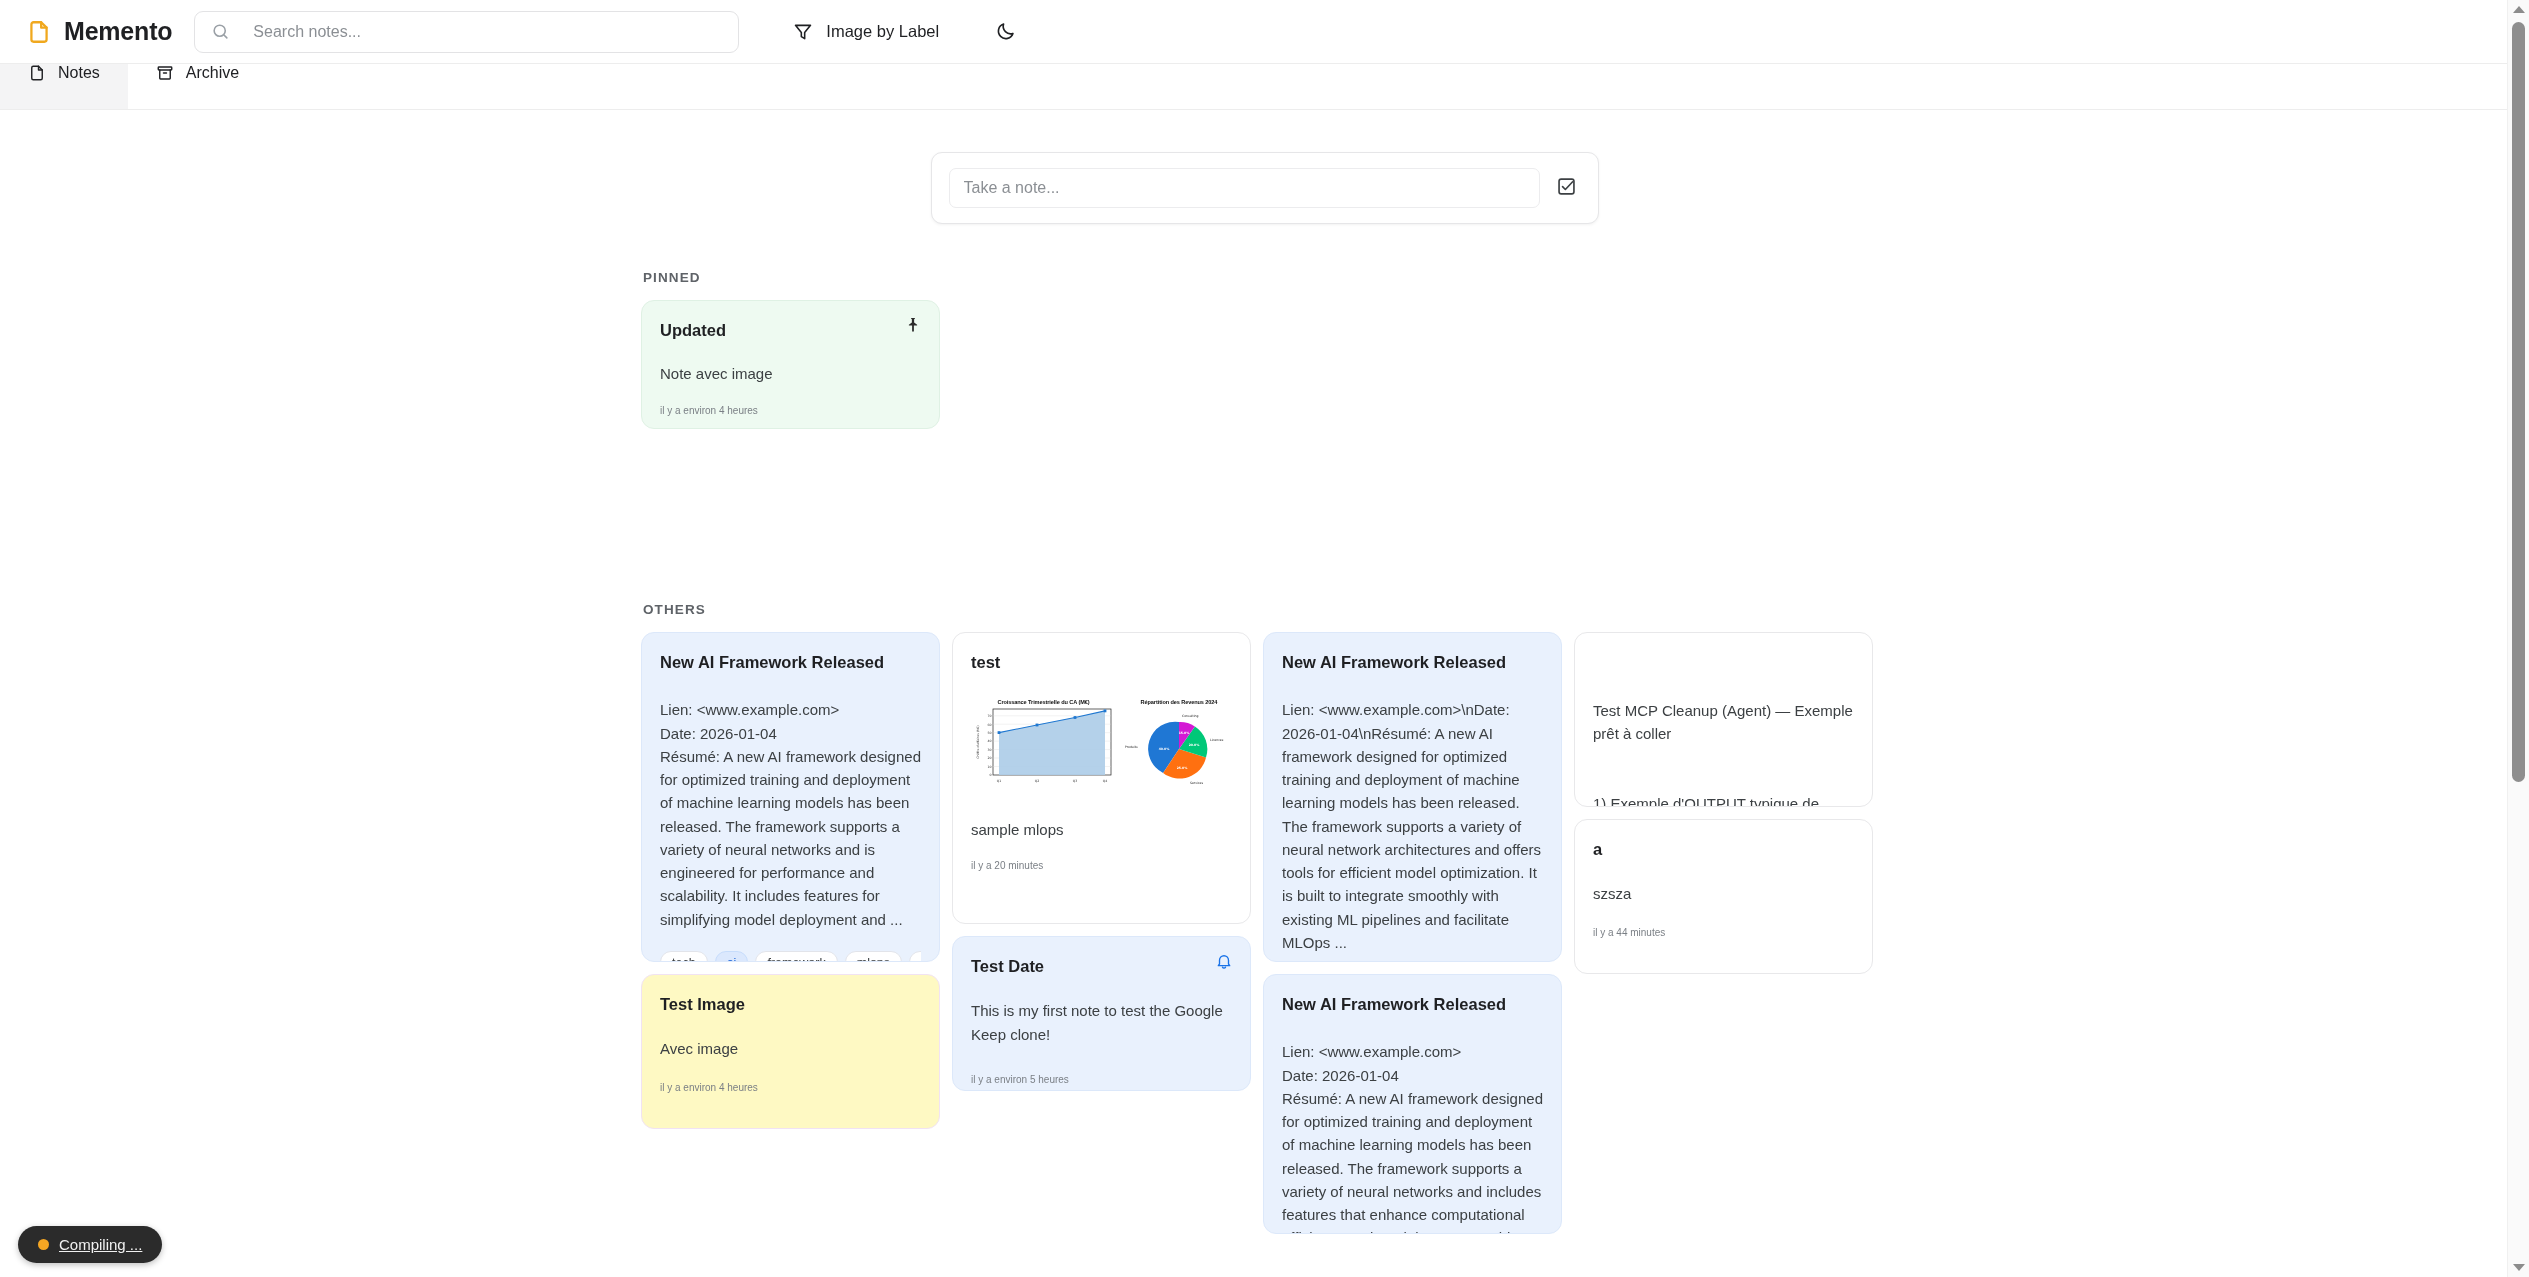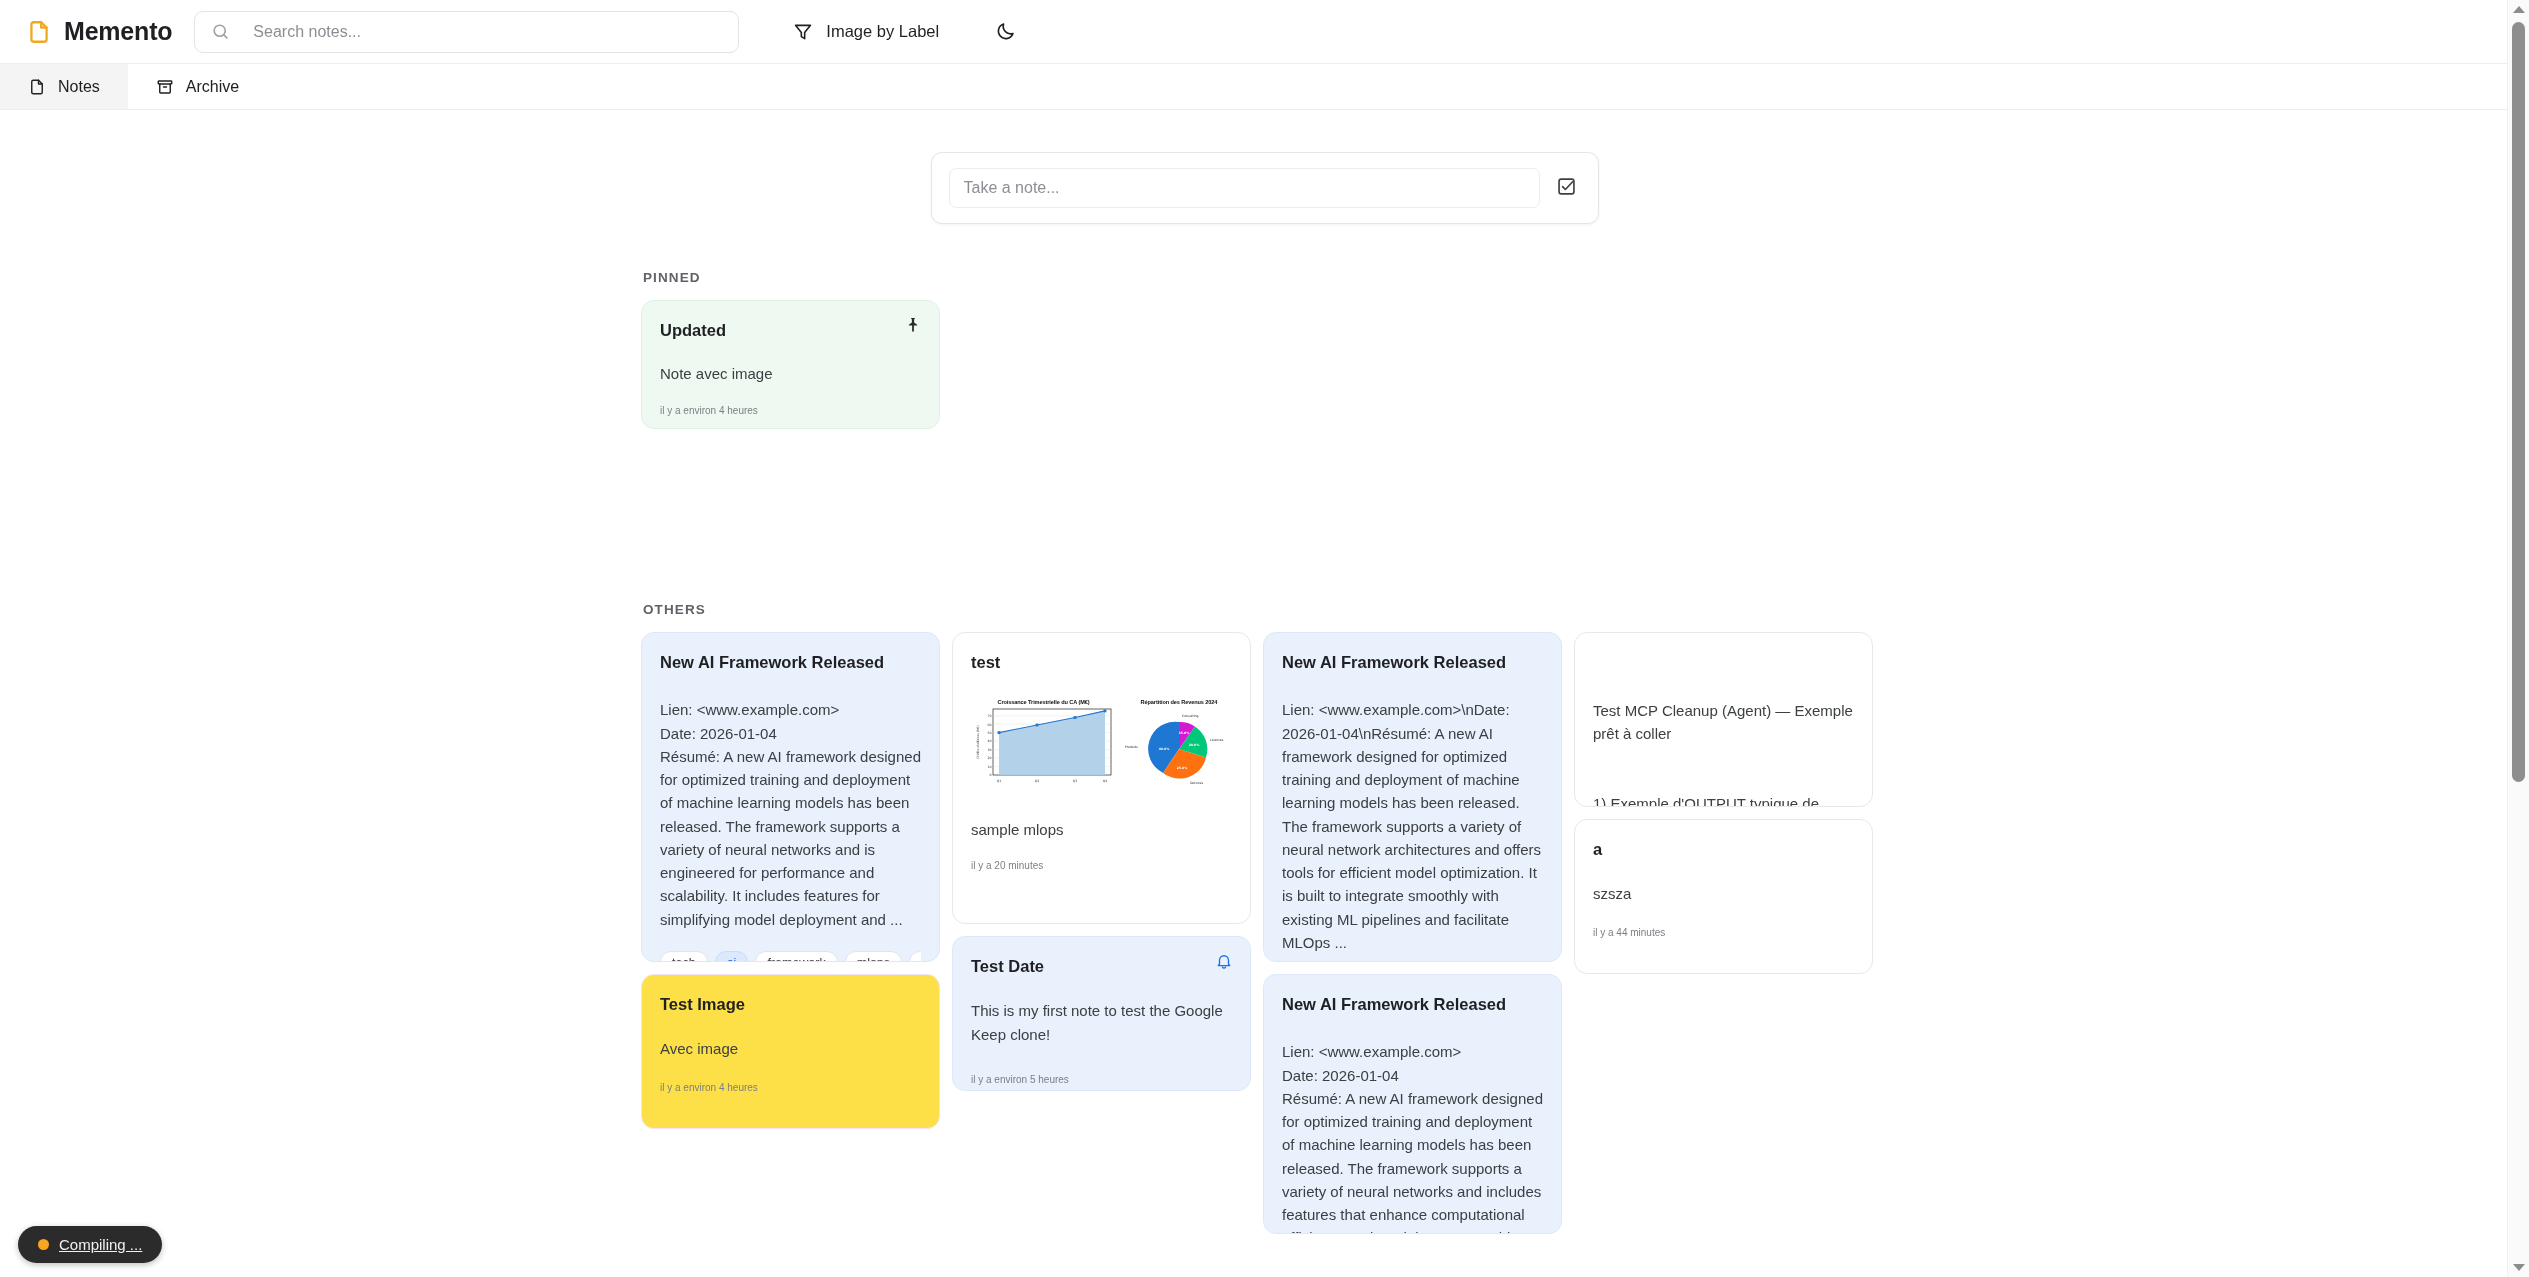--- a/index.html
+++ b/index.html
@@ -57,21 +57,21 @@
   .moon-icon { width: 21px; height: 21px; }
 
   
   .tabs {
     height: 46px;
     display: flex; align-items: stretch;
     border-bottom: 1px solid #ededed;
     background: #fff;
   }
   .tab {
-    display: flex; align-items: center; gap: 12px;
+    display: flex; align-items: flex-start; gap: 12px;
     padding: 0 28px;
     font-size: 16px; color: #202124;
     background: none; border: 0; cursor: pointer;
     font-family: "Liberation Sans", sans-serif;
   }
   .tab.active { background: #f4f4f5; }
   .tab-icon { width: 18px; height: 18px; }
 
   
   .main { padding: 0; position: relative; height: 1167px; }
@@ -296,21 +296,21 @@
 Résumé: A new AI framework designed for optimized training and deployment of machine learning models has been released. The framework supports a variety of neural networks and is engineered for performance and scalability. It includes features for simplifying model deployment and ...</div>
         <div class="tags">
           <span class="tag">tech</span>
           <span class="tag active">ai</span>
           <span class="tag">framework</span>
           <span class="tag">mlops</span>
           <span class="tag">gpu</span>
         </div>
       </div>
 
-      <div class="note-card" style="background:#fde047;border-color:#f1e3f3;height:155px">
+      <div class="note-card" style="background:#fef9c3;border-color:#f1e3f3;height:155px">
         <div class="note-title">Test Image</div>
         <div class="note-body" style="margin-top:22px">Avec image</div>
         <div class="note-time" style="margin-top:21px">il y a environ 4 heures</div>
       </div>
     </div>
 
     <div class="col">
 
       <div class="note-card" style="background:#ffffff;border-color:#e8e8ea;height:292px">
         <div class="note-title">test</div>

